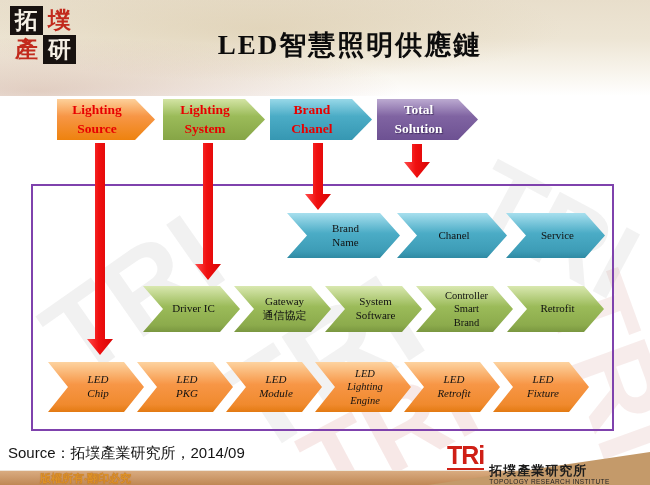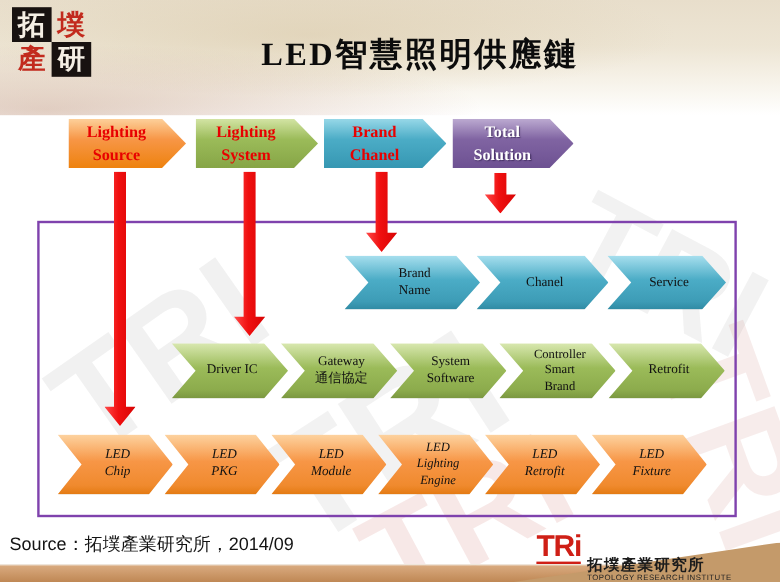--- a/index.html
+++ b/index.html
@@ -236,20 +236,21 @@
 Retrofit</span>
     </div>
   <div class="chev c-orange" style="left:493px;top:362px;width:96px;height:50px;">
       <span class="lbl">LED
 Fixture</span>
     </div>
 
   <div class="source">Source：拓墣產業研究所，2014/09</div>
   <div class="footbar"></div>
   <div class="swoosh"></div>
+  <div class="copyright">版權所有‧翻印必究</div>
 
   <div class="trilogo">
     <span class="tri-acronym">TRi</span>
     <span class="tri-names">
       <span class="tri-zh">拓墣產業研究所</span>
       <span class="tri-en">TOPOLOGY RESEARCH INSTITUTE</span>
     </span>
   </div>
 
 </div>

